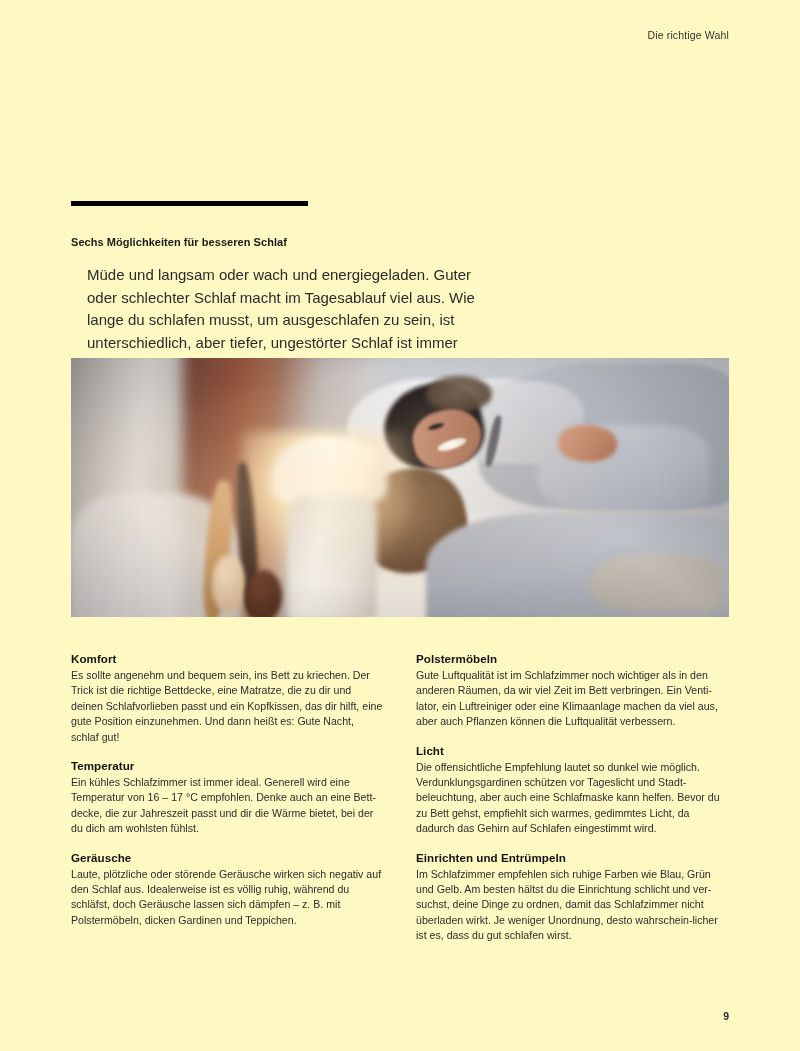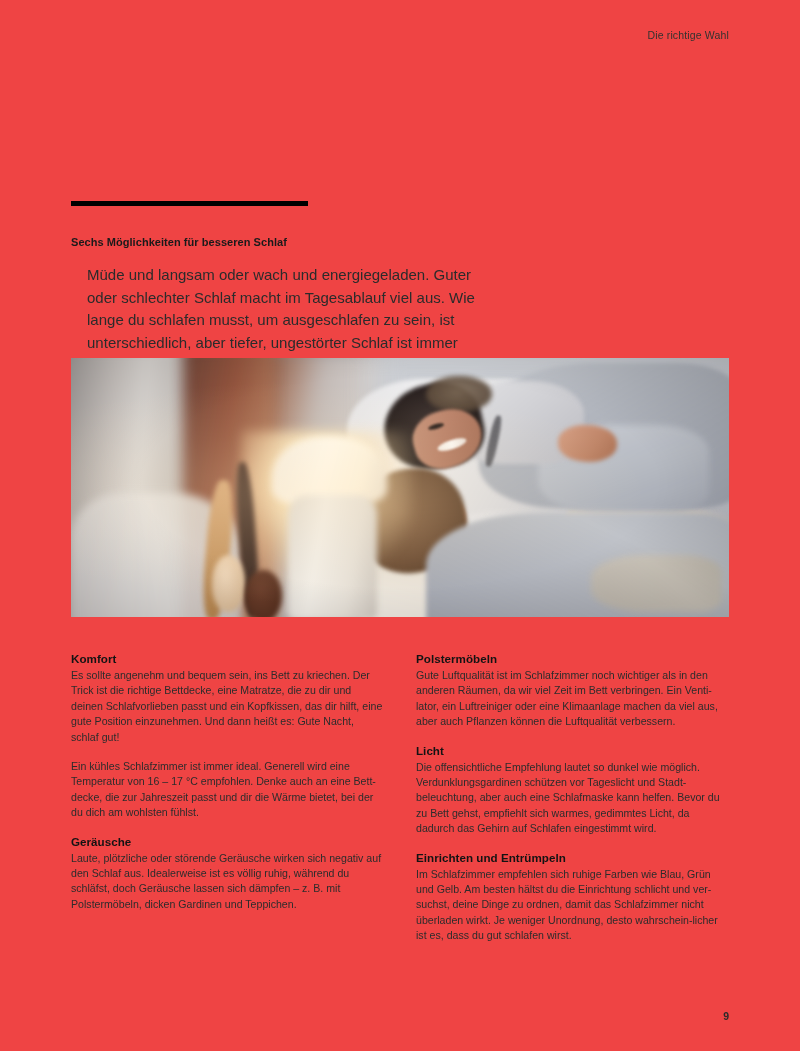--- a/index.html
+++ b/index.html
@@ -13,21 +13,21 @@
     height: 1051px;
     font-family: "Liberation Sans", sans-serif;
     color: #1a1a1a;
     position: relative;
     overflow: hidden;
   }
 
   .page {
     position: absolute;
     inset: 0;
-    background: #ef4444;
+    background: #fef9c3;
   }
 
   
   .running-header {
     position: absolute;
     top: 29px;
     right: 71px;
     font-size: 10.5px;
     color: #33322f;
     letter-spacing: 0.15px;
@@ -503,20 +503,21 @@
   </div>
 
   <div class="columns">
 
     <div class="col">
       <div class="sec">
         <h3 class="sec-h">Komfort</h3>
         <p class="sec-p">Es sollte angenehm und bequem sein, ins Bett zu kriechen. Der Trick ist die richtige Bettdecke, eine Matratze, die zu dir und deinen Schlafvorlieben passt und ein Kopfkissen, das dir hilft, eine gute Position einzunehmen. Und dann heißt es: Gute Nacht, schlaf gut!</p>
       </div>
       <div class="sec">
+        <h3 class="sec-h">Temperatur</h3>
         <p class="sec-p">Ein kühles Schlafzimmer ist immer ideal. Generell wird eine Temperatur von 16 – 17 °C empfohlen. Denke auch an eine Bett-decke, die zur Jahreszeit passt und dir die Wärme bietet, bei der du dich am wohlsten fühlst.</p>
       </div>
       <div class="sec">
         <h3 class="sec-h">Geräusche</h3>
         <p class="sec-p">Laute, plötzliche oder störende Geräusche wirken sich negativ auf den Schlaf aus. Idealerweise ist es völlig ruhig, während du schläfst, doch Geräusche lassen sich dämpfen – z. B. mit Polstermöbeln, dicken Gardinen und Teppichen.</p>
       </div>
     </div>
 
     <div class="col">
       <div class="sec">

